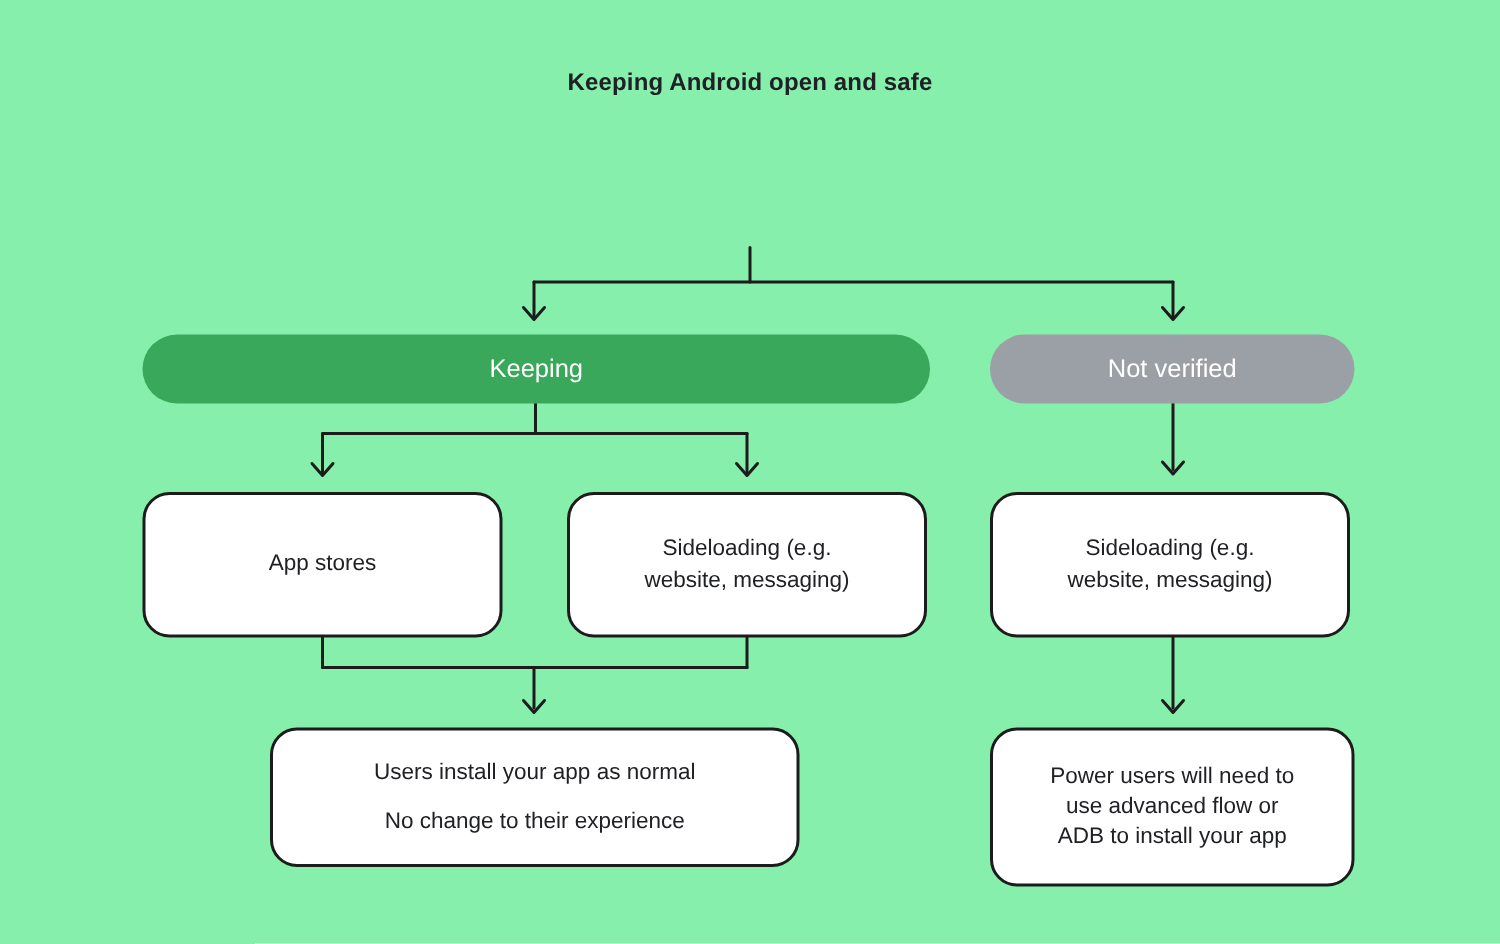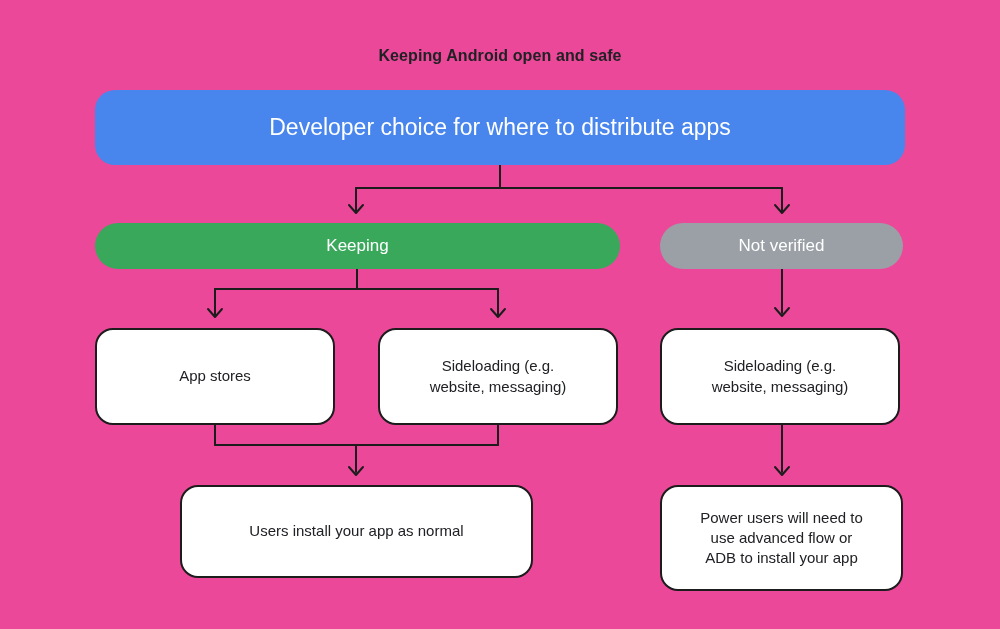--- a/index.html
+++ b/index.html
@@ -1,20 +1,20 @@
 <!DOCTYPE html>
 <html><head>
 <meta charset="utf-8">
 <style>
   html, body { margin: 0; padding: 0; background: #ffffff; }
   .canvas {
     position: relative;
     width: 1000px;
     height: 629px;
-    background: #ec4899;
+    background: #86efac;
     font-family: "Liberation Sans", sans-serif;
     color: #202124;
     overflow: hidden;
     text-decoration: underline;
   }
   .title {
     position: absolute;
     left: 0; right: 0;
     top: 47px;
     text-align: center;
@@ -106,23 +106,20 @@
       <path d="M356 445 L356 472"></path>
       <path d="M349 467 L356 475 L363 467"></path>
     </g>
 
     <g>
       <path d="M782 425 L782 472"></path>
       <path d="M775 467 L782 475 L789 467"></path>
     </g>
   </svg>
 
-  <div class="node banner" style="left:95px; top:90px; width:810px; height:75px;">
-    <span class="label">Developer choice for where to distribute apps</span>
-  </div>
 
   <div class="node pill pill-green" style="left:95px; top:223px; width:525px; height:46px;">
     <span class="label">Keeping</span>
   </div>
 
   <div class="node pill pill-gray" style="left:660px; top:223px; width:243px; height:46px;">
     <span class="label">Not verified</span>
   </div>
 
   <div class="node outline" style="left:95px; top:328px; width:240px; height:97px;">
@@ -135,20 +132,21 @@
   </div>
 
   <div class="node outline" style="left:660px; top:328px; width:240px; height:97px;">
     <span class="label">Sideloading (e.g.
 website, messaging)</span>
   </div>
 
   <div class="node outline" style="left:180px; top:485px; width:353px; height:93px;">
     <div class="stacked-lines">
       <div>Users install your app as normal</div>
+      <div>No change to their experience</div>
     </div>
   </div>
 
   <div class="node outline" style="left:660px; top:485px; width:243px; height:106px;">
     <span class="label">Power users will need to
 use advanced flow or
 ADB to install your app</span>
   </div>
 
 </div>

